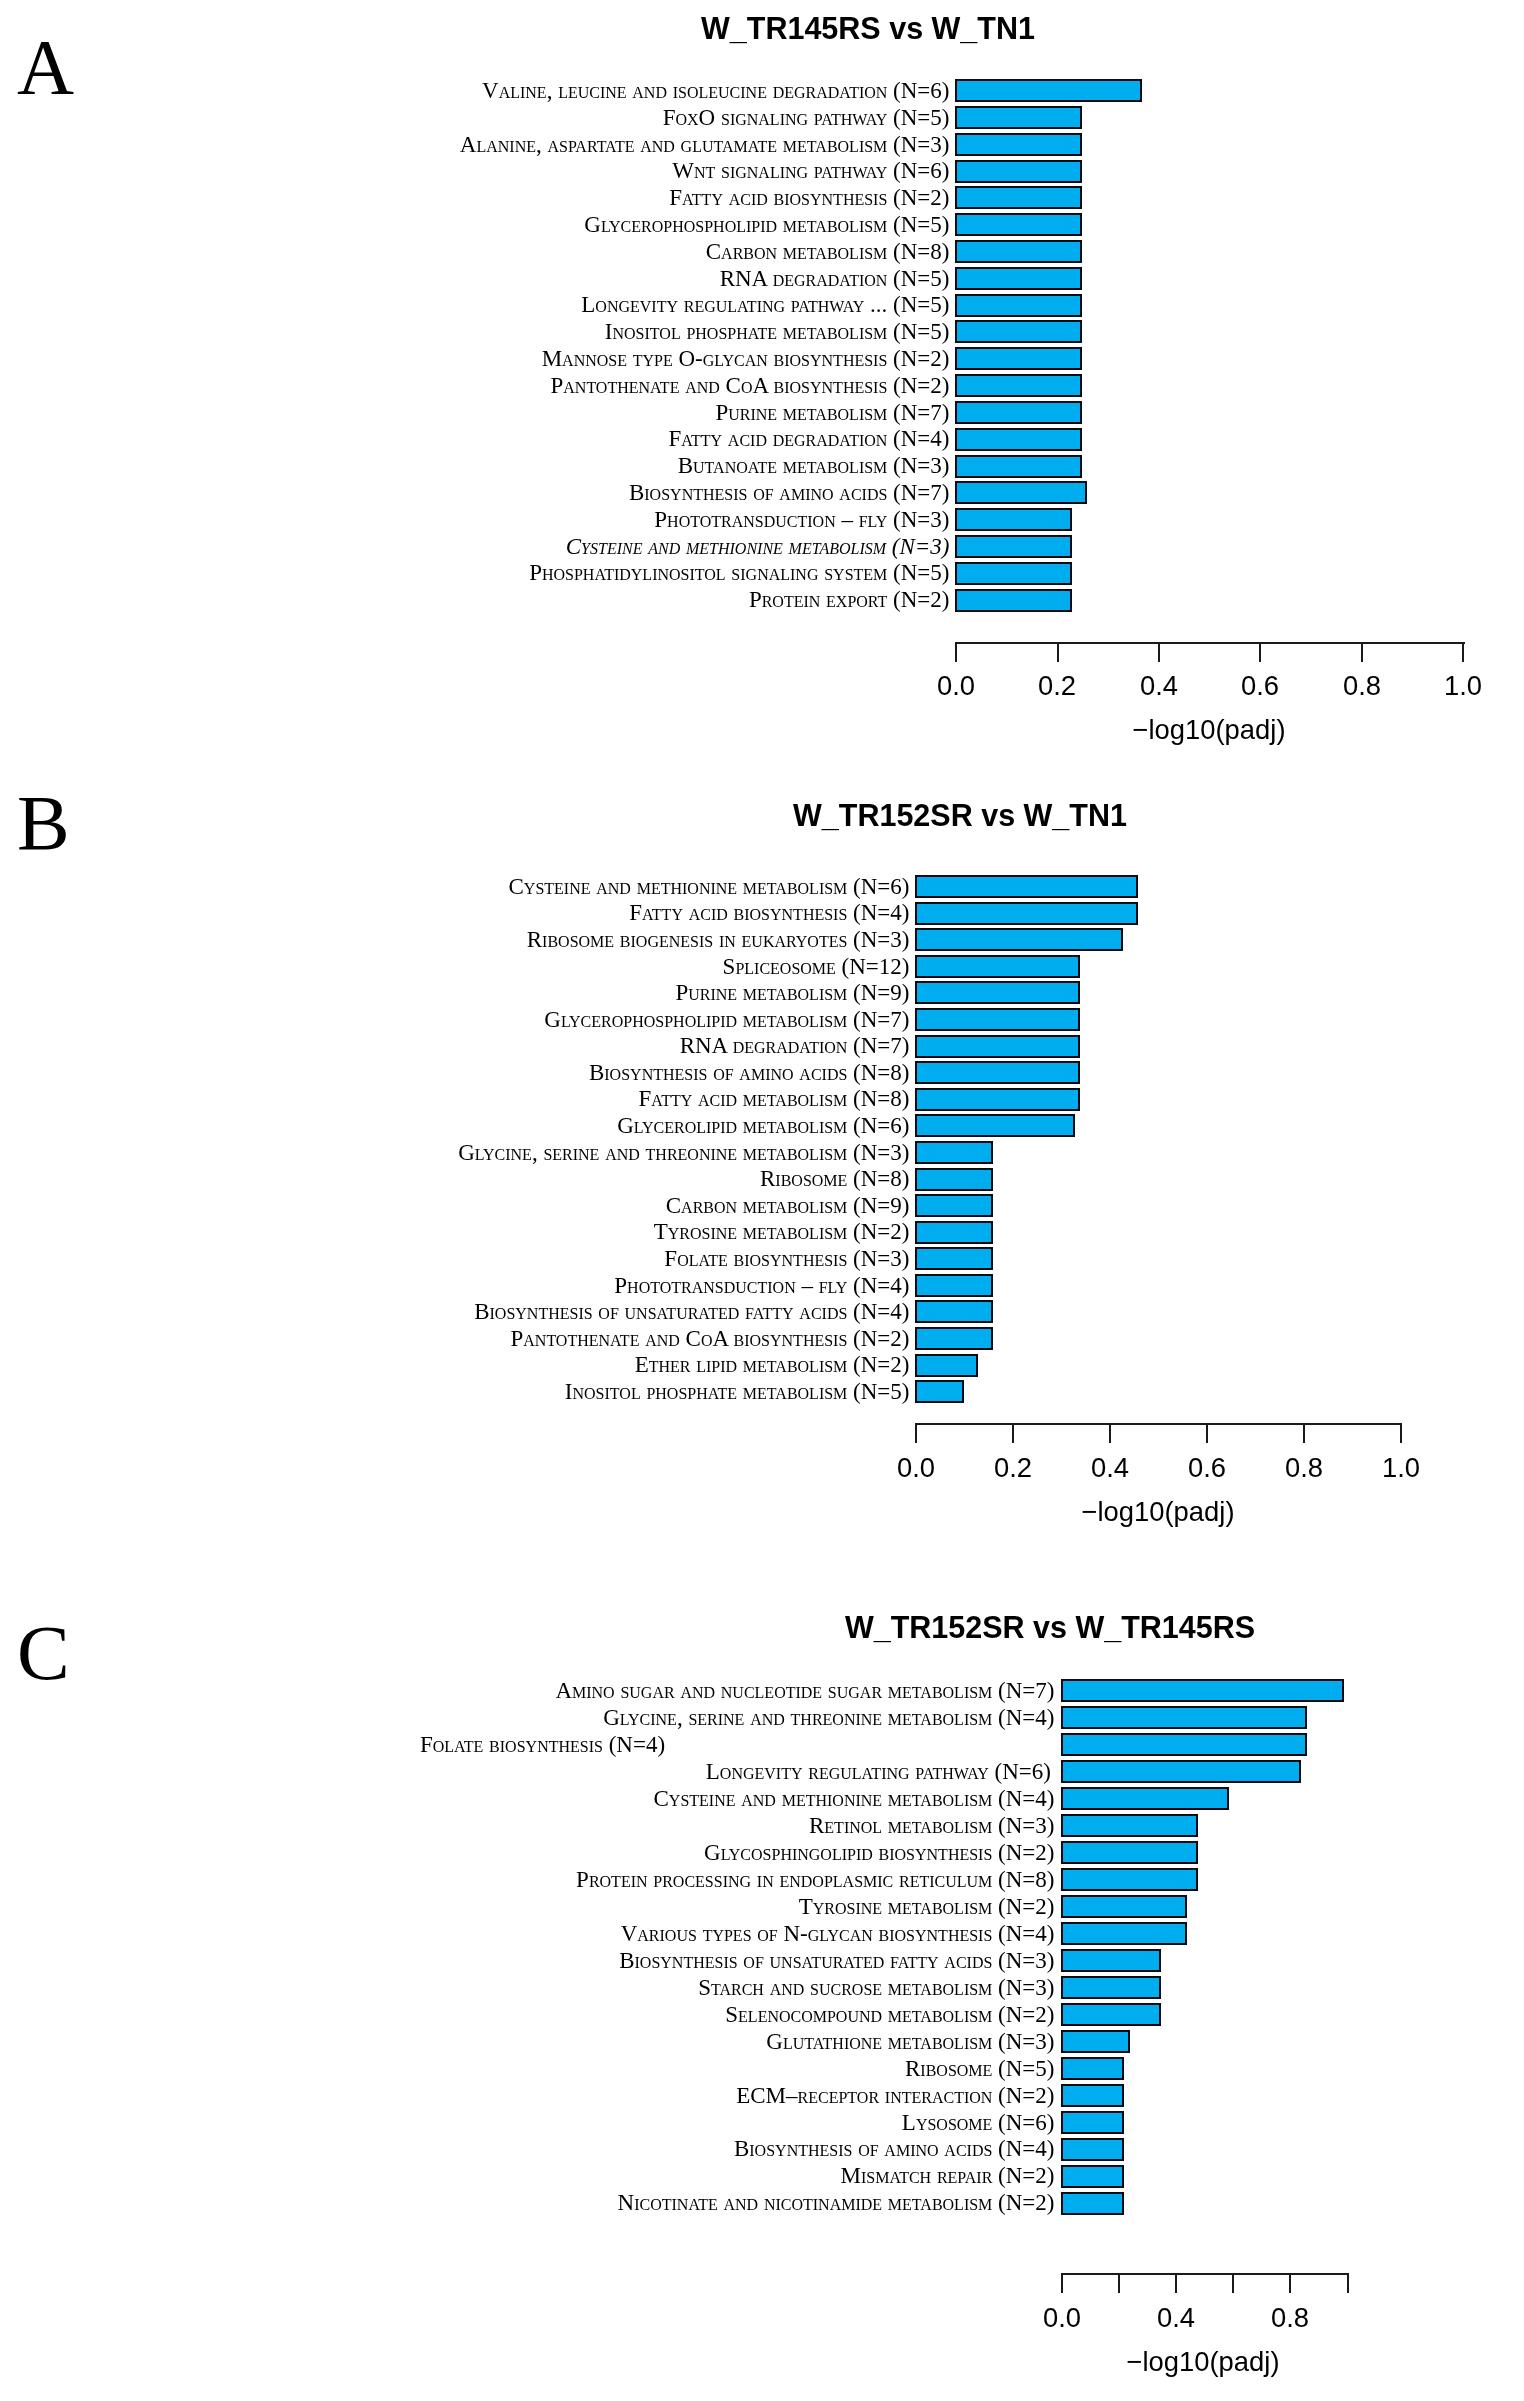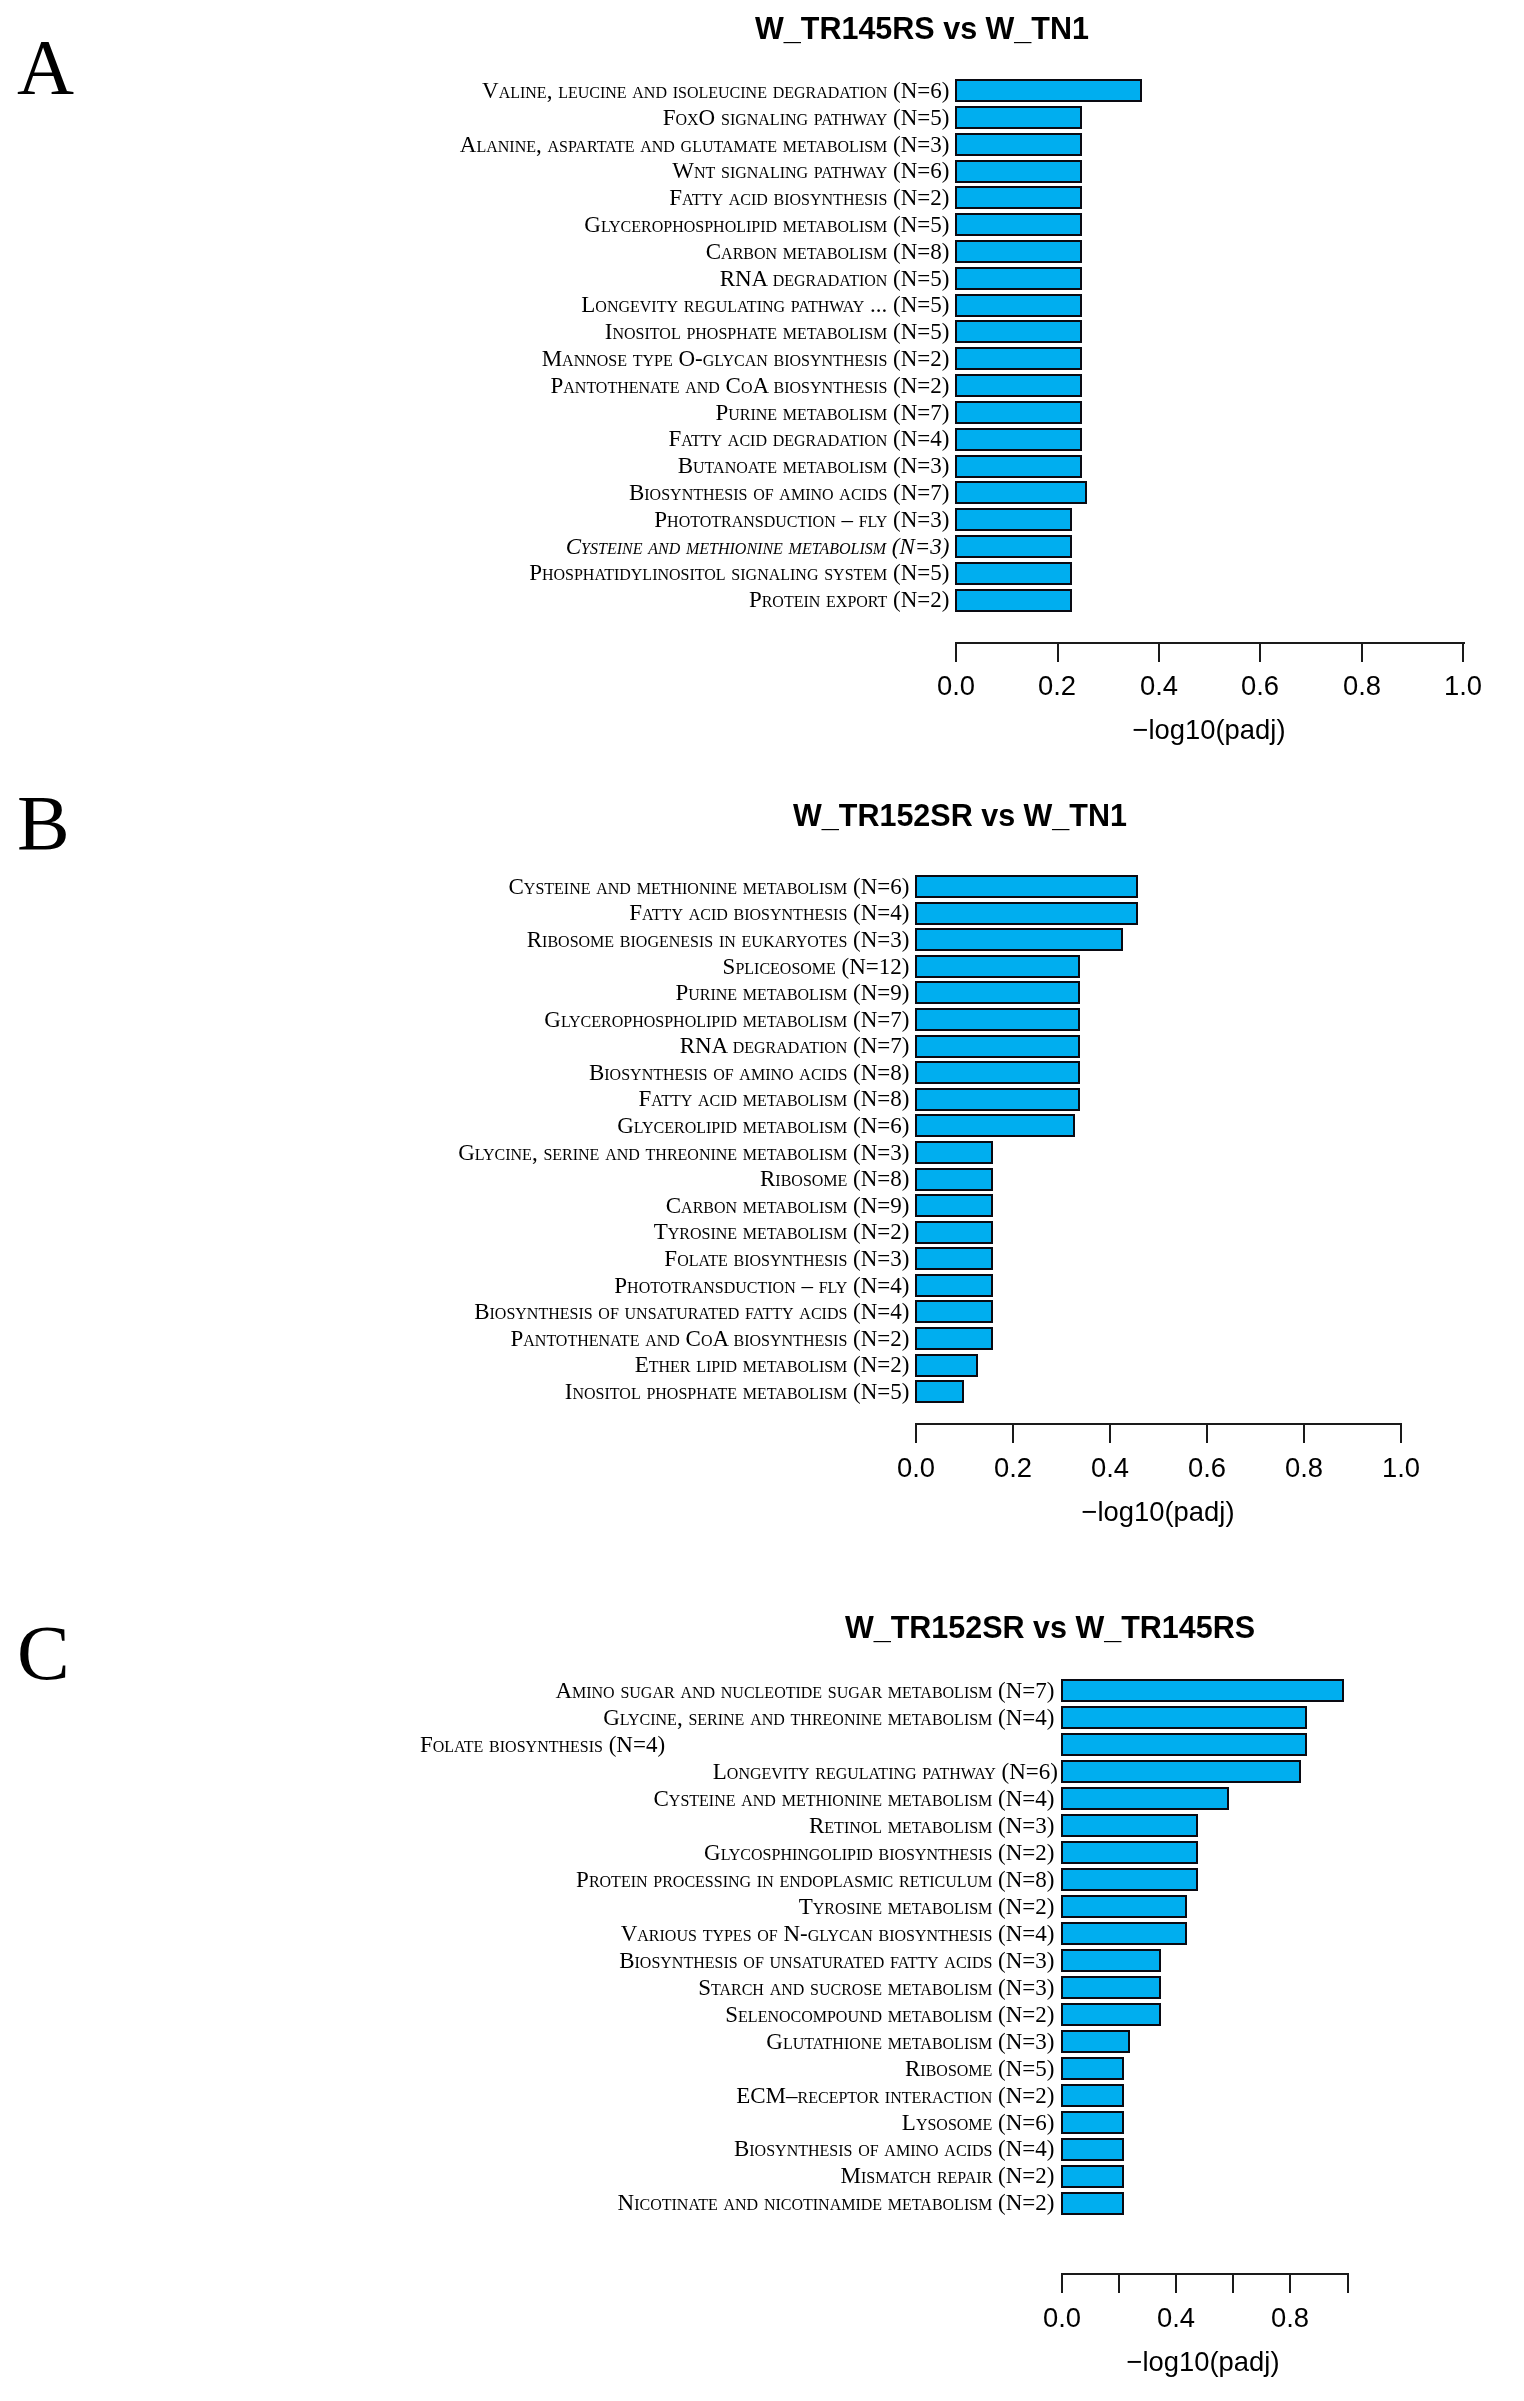--- a/index.html
+++ b/index.html
@@ -62,21 +62,21 @@
     white-space:nowrap;
   }
 </style>
 </head>
 <body>
 
 <div id="figure">
 
   <section class="panel">
     <div class="panel-letter" style="left: 17px; top: 27.4px;">A</div>
-    <h2 class="panel-title" style="left: 922px; top: 10.7px;">W_TR145RS vs W_TN1</h2>
+    <h2 class="panel-title" style="left: 868px; top: 10.7px;">W_TR145RS vs W_TN1</h2>
     <div>
         <div class="bar-label" style="left: 30.5px; width: 919px; top: 77px;">Valine, leucine and isoleucine degradation (N=6)</div>
         <div class="bar" style="left: 955px; top: 79px; height: 23px; width: 187px; background: rgb(0, 174, 239);"></div>
         <div class="bar-label" style="left: 30.5px; width: 919px; top: 104px;">FoxO signaling pathway (N=5)</div>
         <div class="bar" style="left: 955px; top: 106px; height: 23px; width: 127px; background: rgb(0, 174, 239);"></div>
         <div class="bar-label" style="left: 30.5px; width: 919px; top: 131px;">Alanine, aspartate and glutamate metabolism (N=3)</div>
         <div class="bar" style="left: 955px; top: 133px; height: 23px; width: 127px; background: rgb(0, 174, 239);"></div>
         <div class="bar-label" style="left: 30.5px; width: 919px; top: 157px;">Wnt signaling pathway (N=6)</div>
         <div class="bar" style="left: 955px; top: 160px; height: 23px; width: 127px; background: rgb(0, 174, 239);"></div>
         <div class="bar-label" style="left: 30.5px; width: 919px; top: 184px;">Fatty acid biosynthesis (N=2)</div>
@@ -192,21 +192,21 @@
   <section class="panel">
     <div class="panel-letter" style="left: 17px; top: 1613px;">C</div>
     <h2 class="panel-title" style="left: 1050px; top: 1610px;">W_TR152SR vs W_TR145RS</h2>
     <div>
         <div class="bar-label" style="left: 30.5px; width: 1024px; top: 1677px;">Amino sugar and nucleotide sugar metabolism (N=7)</div>
         <div class="bar" style="left: 1061px; top: 1679px; height: 23px; width: 283px; background: rgb(0, 174, 239);"></div>
         <div class="bar-label" style="left: 30.5px; width: 1024px; top: 1704px;">Glycine, serine and threonine metabolism (N=4)</div>
         <div class="bar" style="left: 1061px; top: 1706px; height: 23px; width: 246px; background: rgb(0, 174, 239);"></div>
         <div class="bar-label" style="left: 30.5px; width: 1024px; top: 1731px; text-align: center;">Folate biosynthesis (N=4)</div>
         <div class="bar" style="left: 1061px; top: 1733px; height: 23px; width: 246px; background: rgb(0, 174, 239);"></div>
-        <div class="bar-label" style="left: 34px; width: 1024px; top: 1758px;">Longevity regulating pathway (N=6)</div>
+        <div class="bar-label" style="left: 27px; width: 1024px; top: 1758px;">Longevity regulating pathway (N=6)</div>
         <div class="bar" style="left: 1061px; top: 1760px; height: 23px; width: 240px; background: rgb(0, 174, 239);"></div>
         <div class="bar-label" style="left: 30.5px; width: 1024px; top: 1785px;">Cysteine and methionine metabolism (N=4)</div>
         <div class="bar" style="left: 1061px; top: 1787px; height: 23px; width: 168px; background: rgb(0, 174, 239);"></div>
         <div class="bar-label" style="left: 30.5px; width: 1024px; top: 1812px;">Retinol metabolism (N=3)</div>
         <div class="bar" style="left: 1061px; top: 1814px; height: 23px; width: 137px; background: rgb(0, 174, 239);"></div>
         <div class="bar-label" style="left: 30.5px; width: 1024px; top: 1839px;">Glycosphingolipid biosynthesis (N=2)</div>
         <div class="bar" style="left: 1061px; top: 1841px; height: 23px; width: 137px; background: rgb(0, 174, 239);"></div>
         <div class="bar-label" style="left: 30.5px; width: 1024px; top: 1866px;">Protein processing in endoplasmic reticulum (N=8)</div>
         <div class="bar" style="left: 1061px; top: 1868px; height: 23px; width: 137px; background: rgb(0, 174, 239);"></div>
         <div class="bar-label" style="left: 30.5px; width: 1024px; top: 1893px;">Tyrosine metabolism (N=2)</div>

